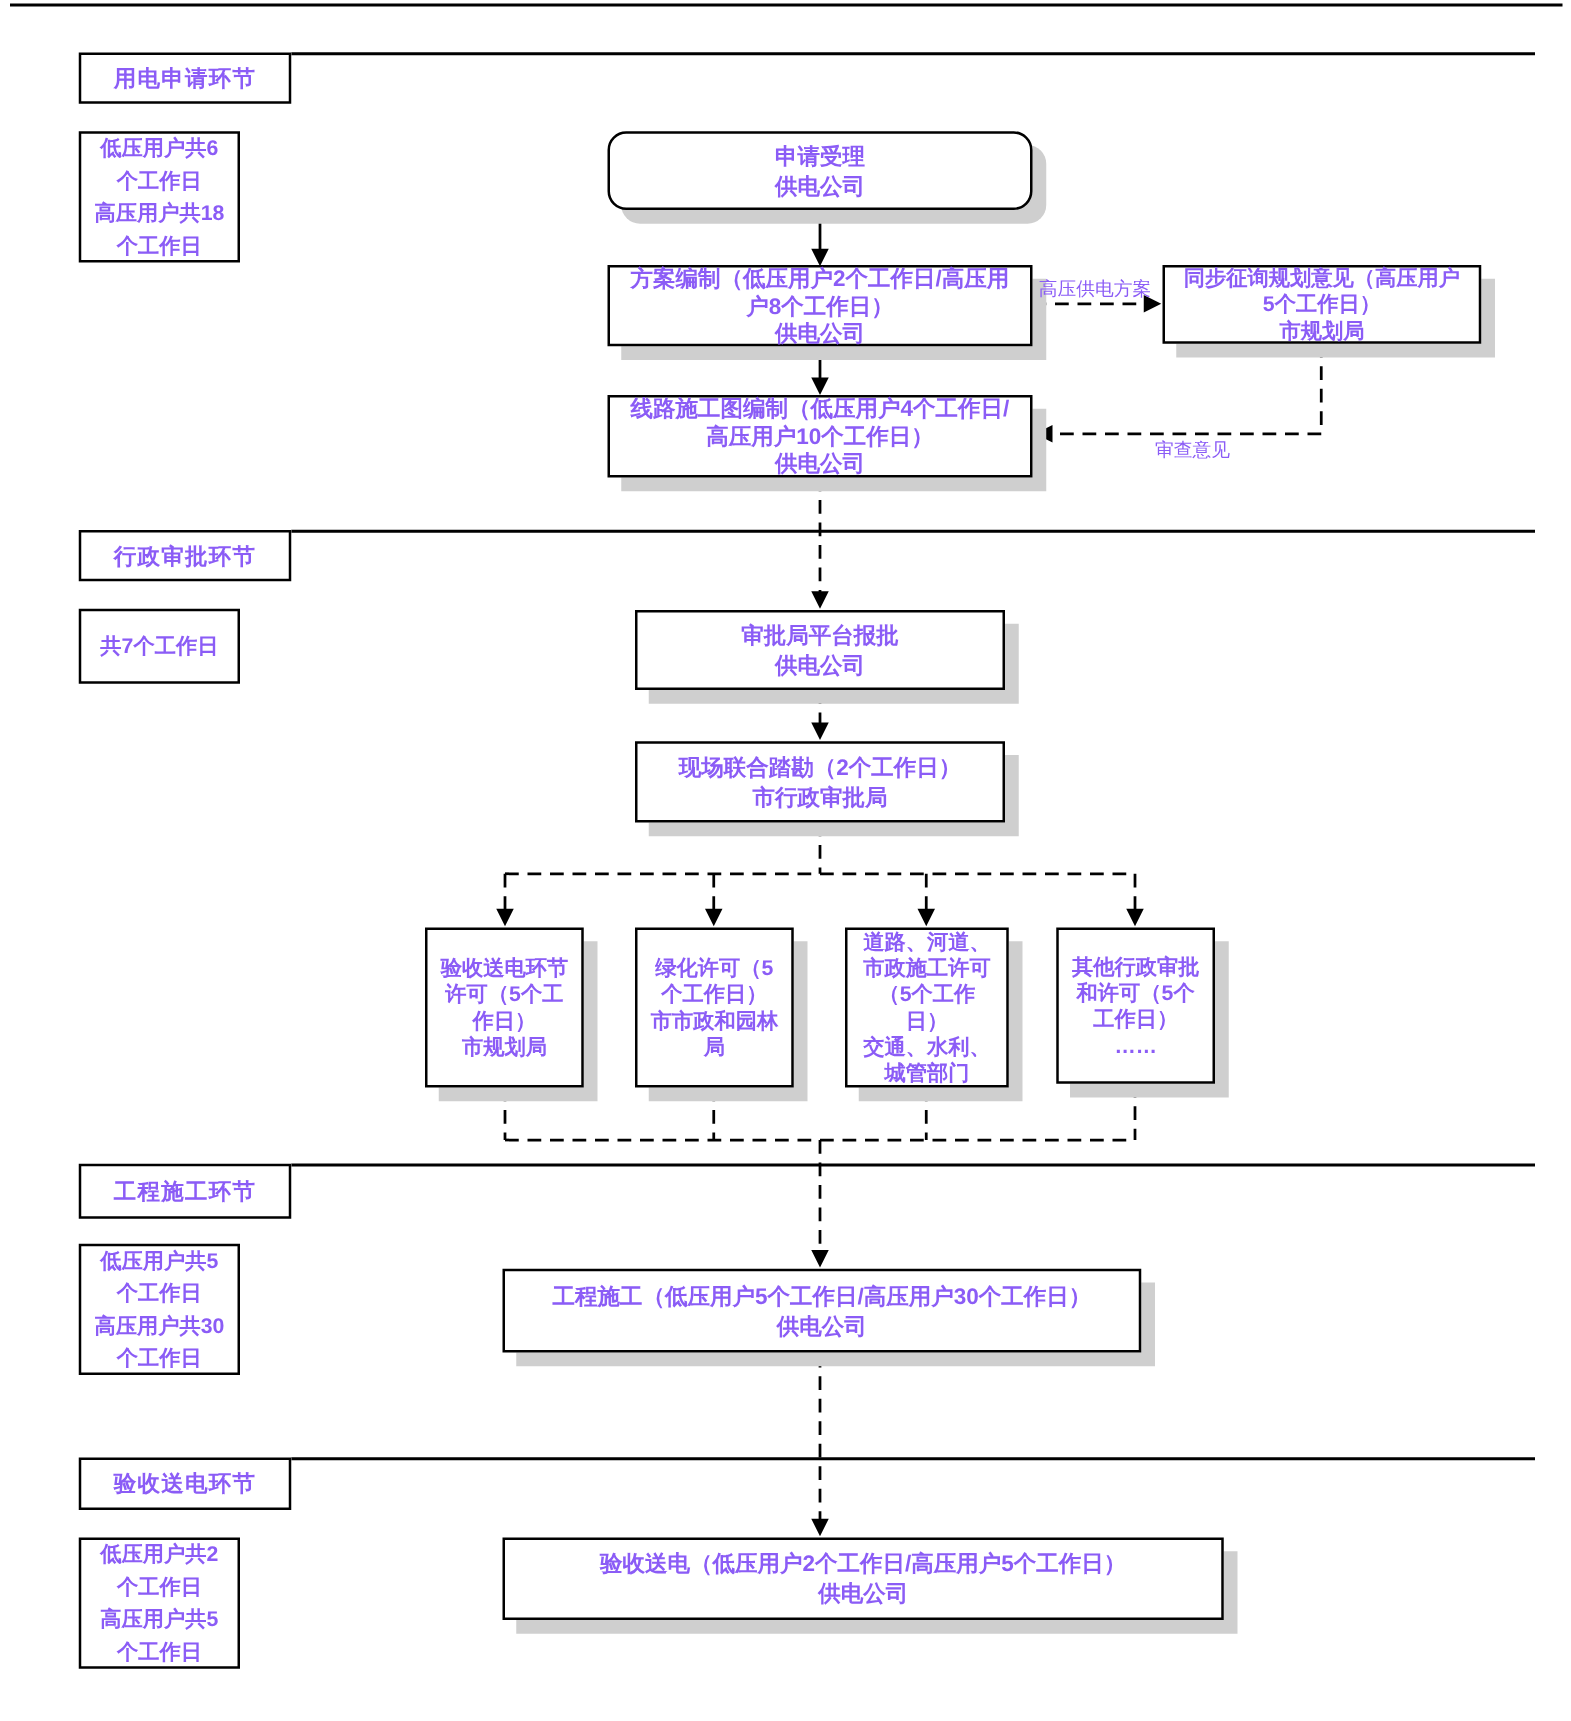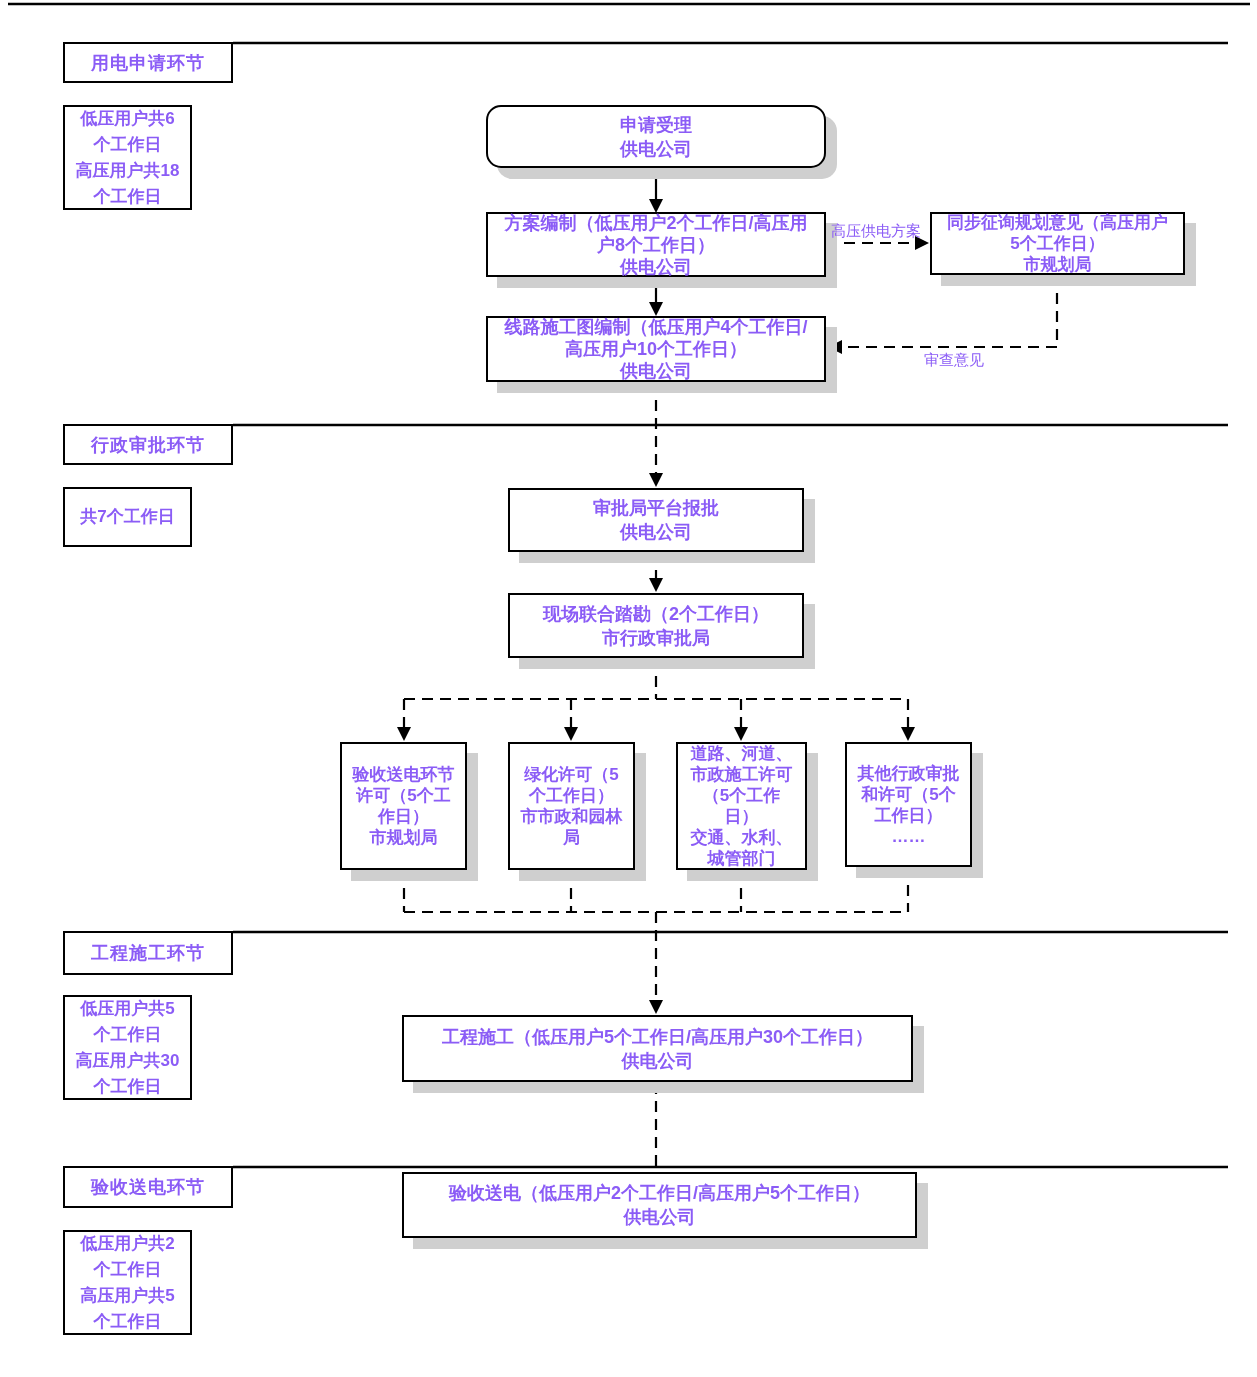--- a/index.html
+++ b/index.html
@@ -162,19 +162,19 @@
 日）
 交通、水利、
 城管部门</div>
   <div class="box shadow small" style="left:845px;top:742px;width:127px;height:125px;">其他行政审批
 和许可（5个
 工作日）
 ……</div>
 
   <div class="box shadow two" style="left:402px;top:1015px;width:511px;height:67px;">工程施工（低压用户5个工作日/高压用户30个工作日）
 供电公司</div>
-  <div class="box shadow two" style="left:402px;top:1172px;width:515px;height:66px;">验收送电（低压用户2个工作日/高压用户5个工作日）
+  <div class="box shadow two" style="left:402px;top:1230px;width:577px;height:66px;">验收送电（低压用户2个工作日/高压用户5个工作日）
 供电公司</div>
 
   <div class="edge-label" style="left:831px;top:222px;">高压供电方案</div>
   <div class="edge-label" style="left:905px;top:351px;margin-left:19px;">审查意见</div>
 
 </div>
 
 </body></html>

